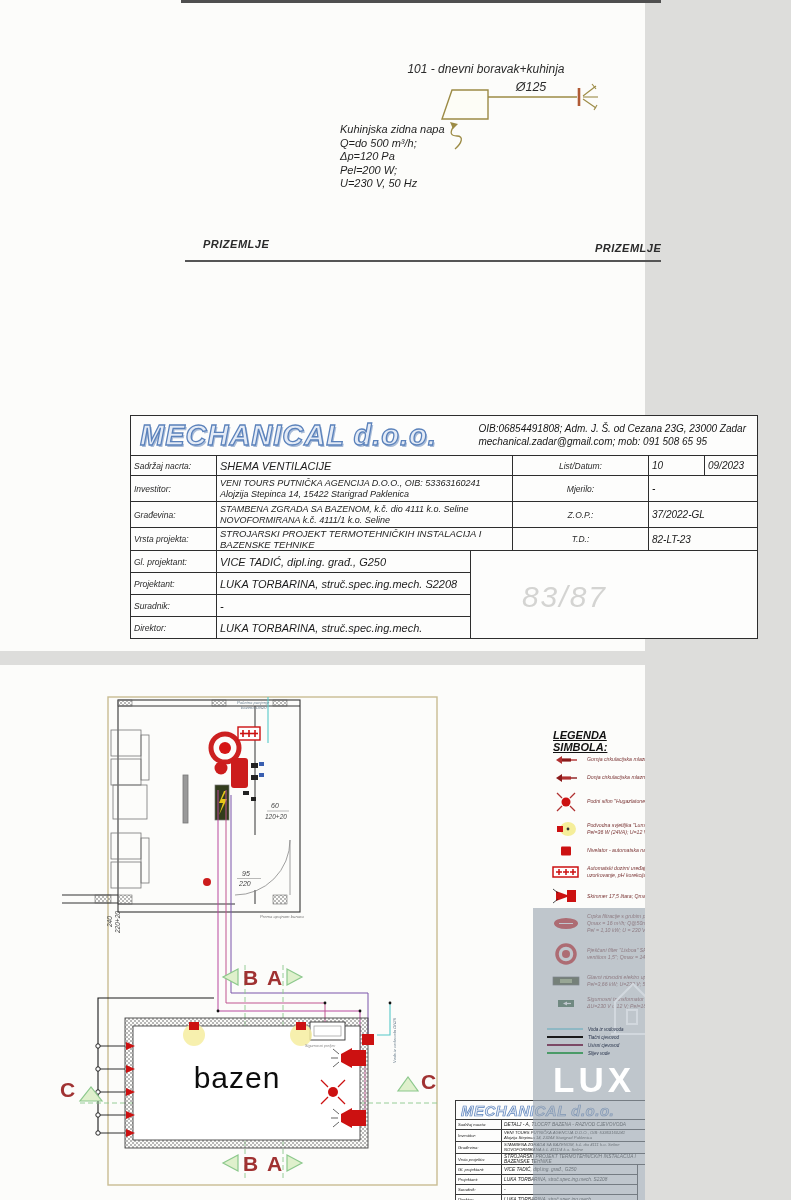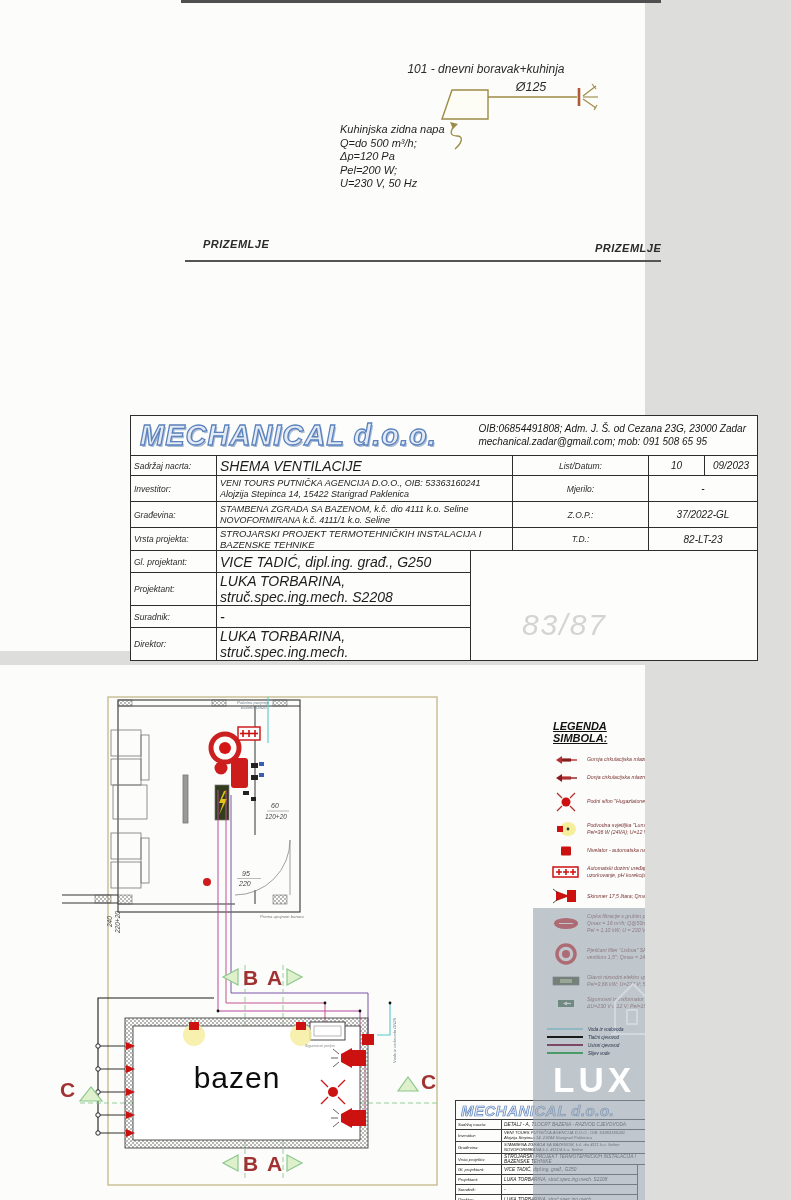--- a/index.html
+++ b/index.html
@@ -13,30 +13,30 @@
   
   #topline{left:181px;top:0;width:480px;height:3px;background:#4f4f4f;}
   .prizemlje{font-style:italic;font-size:11px;color:#2b2b2b;letter-spacing:.5px;font-weight:bold;}
   #floorline{left:185px;top:260px;width:476px;height:2px;background:#555;}
   
   table.tb{border-collapse:collapse;table-layout:fixed;background:#fdfdfc;}
   table.tb td{border:1px solid #2e2e2e;padding:0 3px;overflow:hidden;vertical-align:middle;
               font-style:italic;color:#1c1c1c;}
   #tb1{left:130px;top:415px;width:627px;}
   #tb1 td.lbl{font-size:8.5px;color:#2a2a2a;}
-  #tb1 td.val{font-size:14px;}
-  #tb1 td.ctr{text-align:center;font-size:10px;}
+  #tb1 td.val{font-size:11px;}
+  #tb1 td.ctr{font-size:10px;}
   #tb1 td.two{font-size:9px;line-height:1.12;}
   .logo1{font-size:29px;font-weight:bold;font-style:italic;letter-spacing:1px;
          color:#e4ebf6;-webkit-text-stroke:1.3px #5b82bb;text-shadow:1.5px 1.5px 0 #a9bcd8;}
   .contact{font-style:italic;font-size:10px;line-height:1.25;color:#151515;}
   .hdrflex{display:flex;align-items:center;justify-content:space-between;padding:0 8px 0 6px;}
-  #pg1num{right:38px;top:608px;font-size:30px;color:#d4d4d2;font-style:italic;letter-spacing:2px;}
+  #pg1num{right:38px;top:580px;font-size:30px;color:#d4d4d2;font-style:italic;letter-spacing:2px;}
   #detaljA{left:450px;top:22px;font-size:40px;font-weight:bold;font-style:italic;color:#d4881f;letter-spacing:2px;}
-  #legHead{left:553px;top:55px;font-size:11px;font-weight:bold;font-style:italic;
+  #legHead{left:553px;top:64px;font-size:11px;font-weight:bold;font-style:italic;
            text-decoration:underline;color:#111;}
   #legend{left:551px;top:90px;width:240px;display:flex;flex-direction:column;gap:8px;z-index:3;}
   .litem{display:flex;align-items:center;gap:6px;}
   .licon{width:30px;flex:0 0 30px;display:flex;justify-content:center;}
   .ltxt{font-size:5.2px;line-height:1.35;font-style:italic;color:#7a3434;}
   #watermark{left:533px;top:243px;width:258px;height:292px;background:rgba(154,165,176,.62);z-index:4;}
   #luxreal{position:absolute;left:20px;top:152px;font-size:35px;font-weight:bold;color:#fff;
            letter-spacing:4px;font-family:"Liberation Sans",sans-serif;}
   #lineleg{position:absolute;left:14px;top:118px;display:flex;flex-direction:column;gap:2px;}
   .llrow{display:flex;align-items:center;gap:5px;height:6px;}

